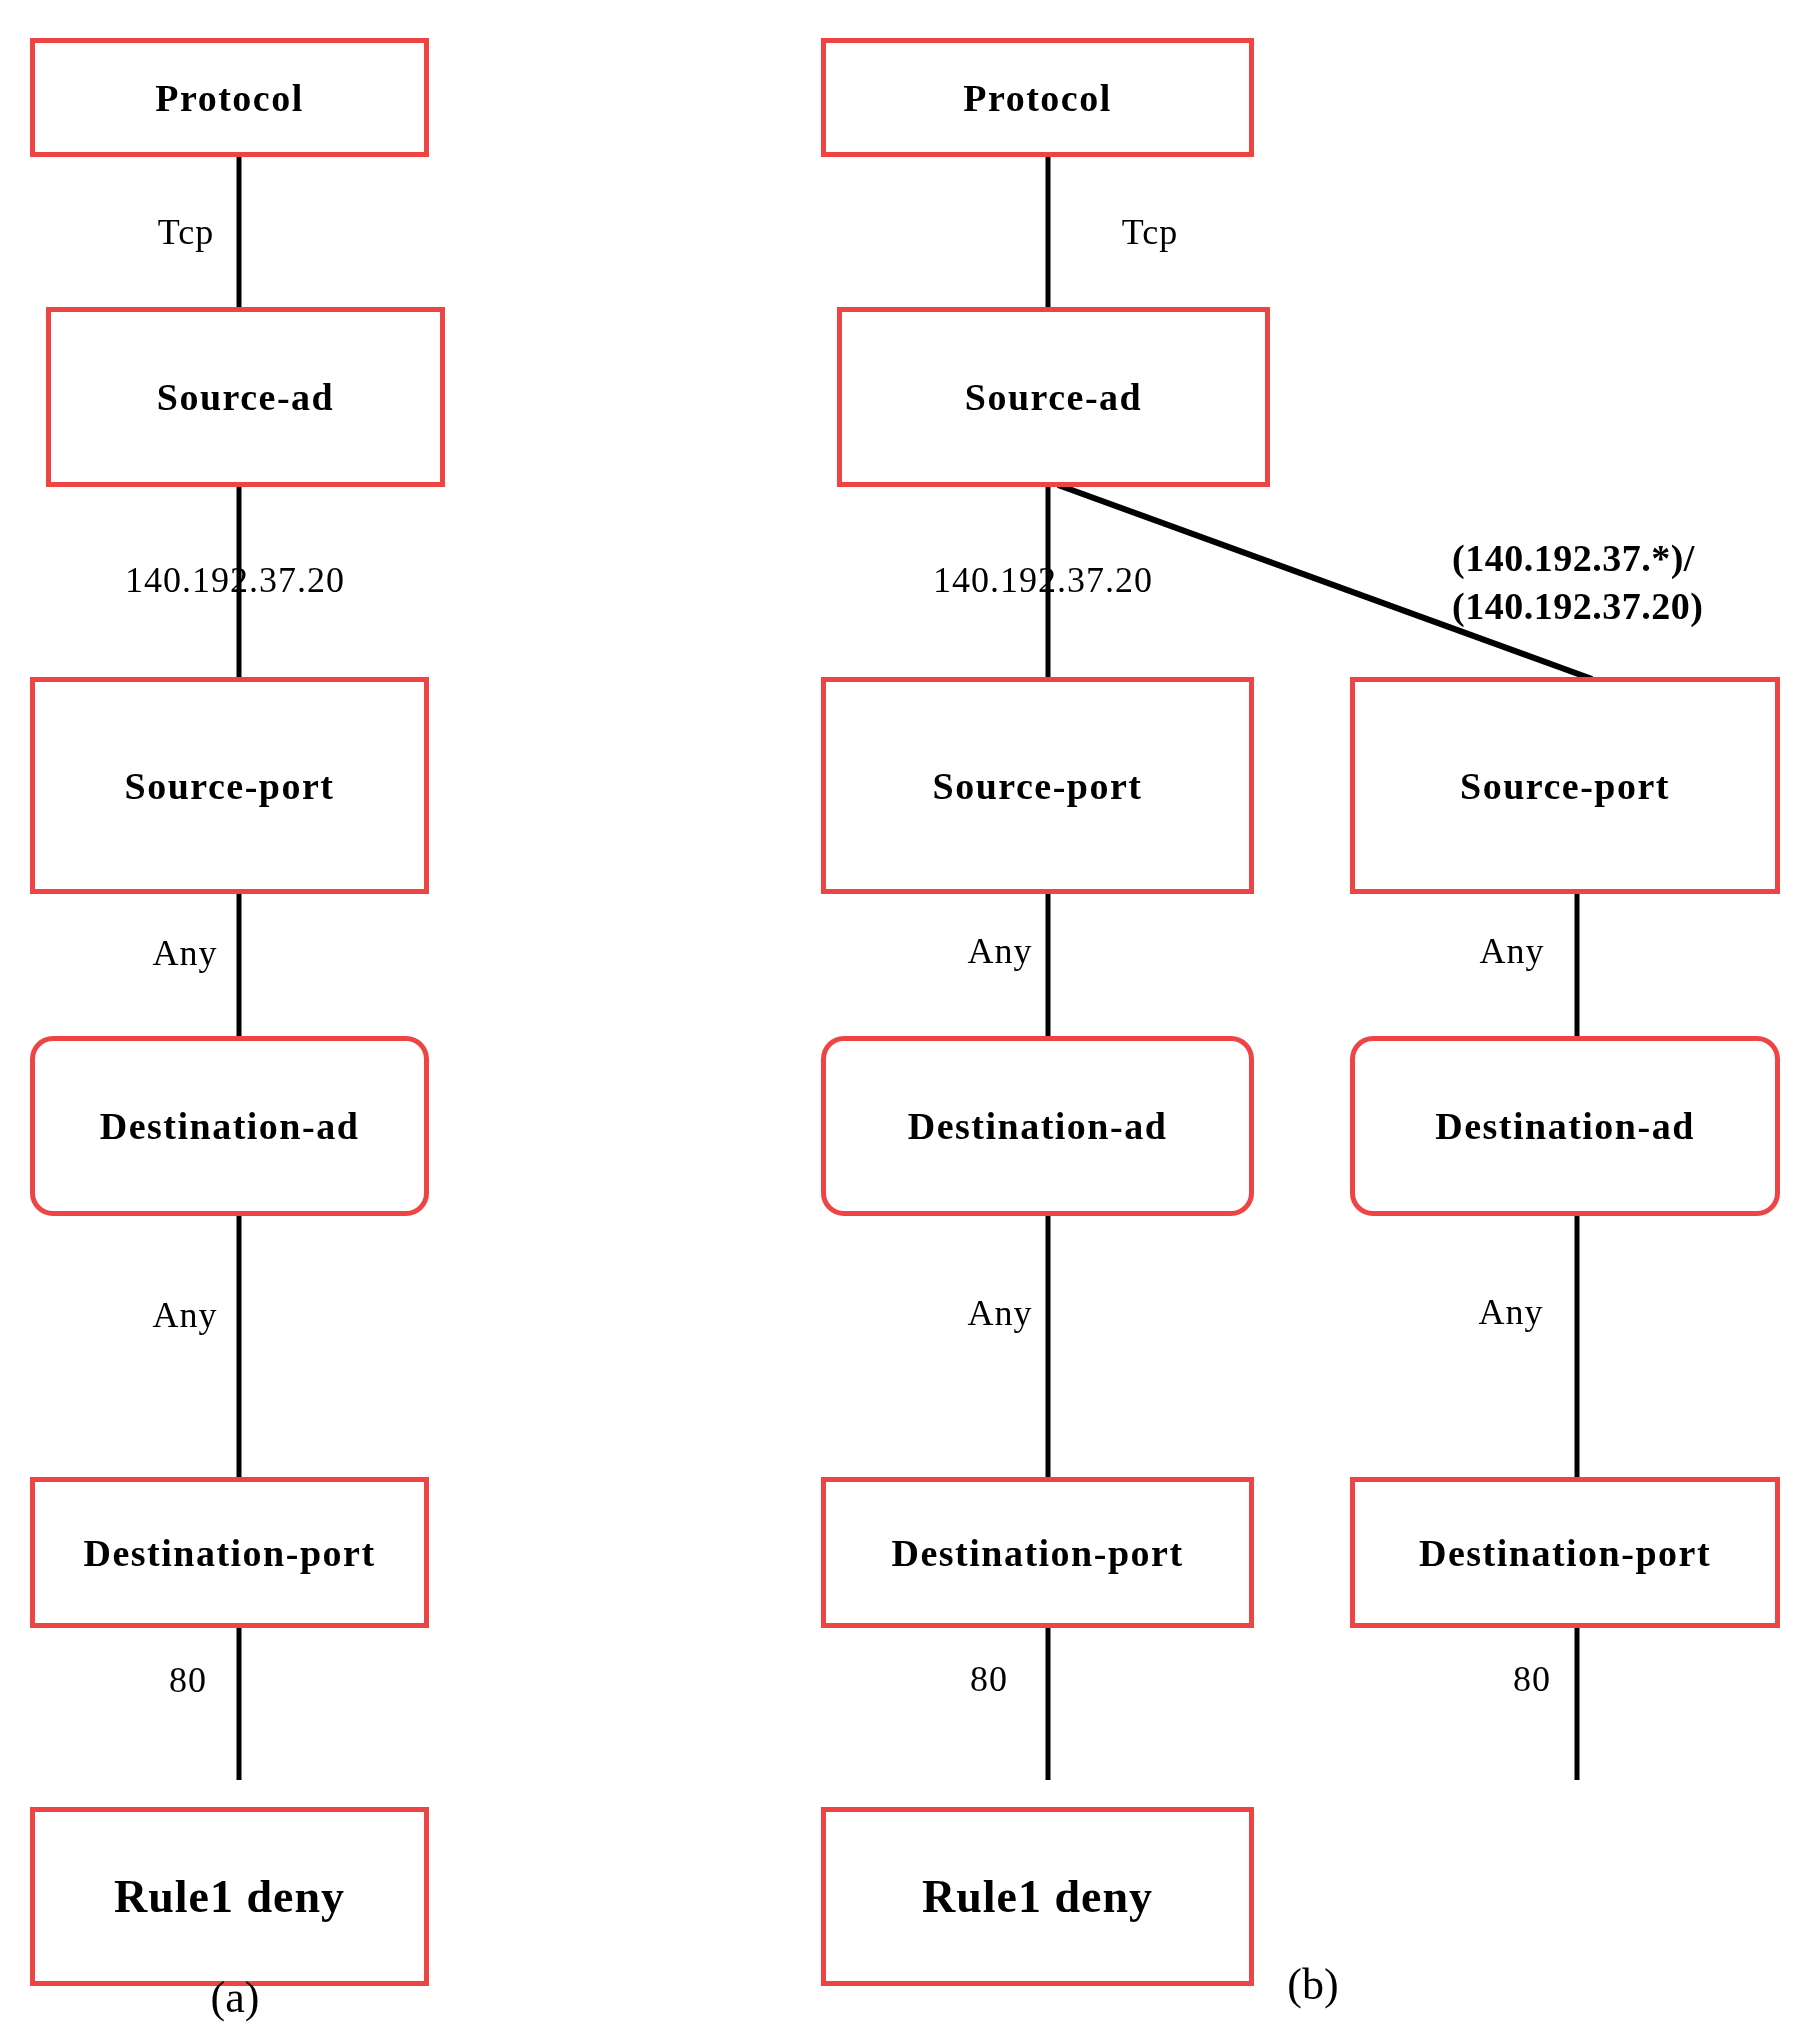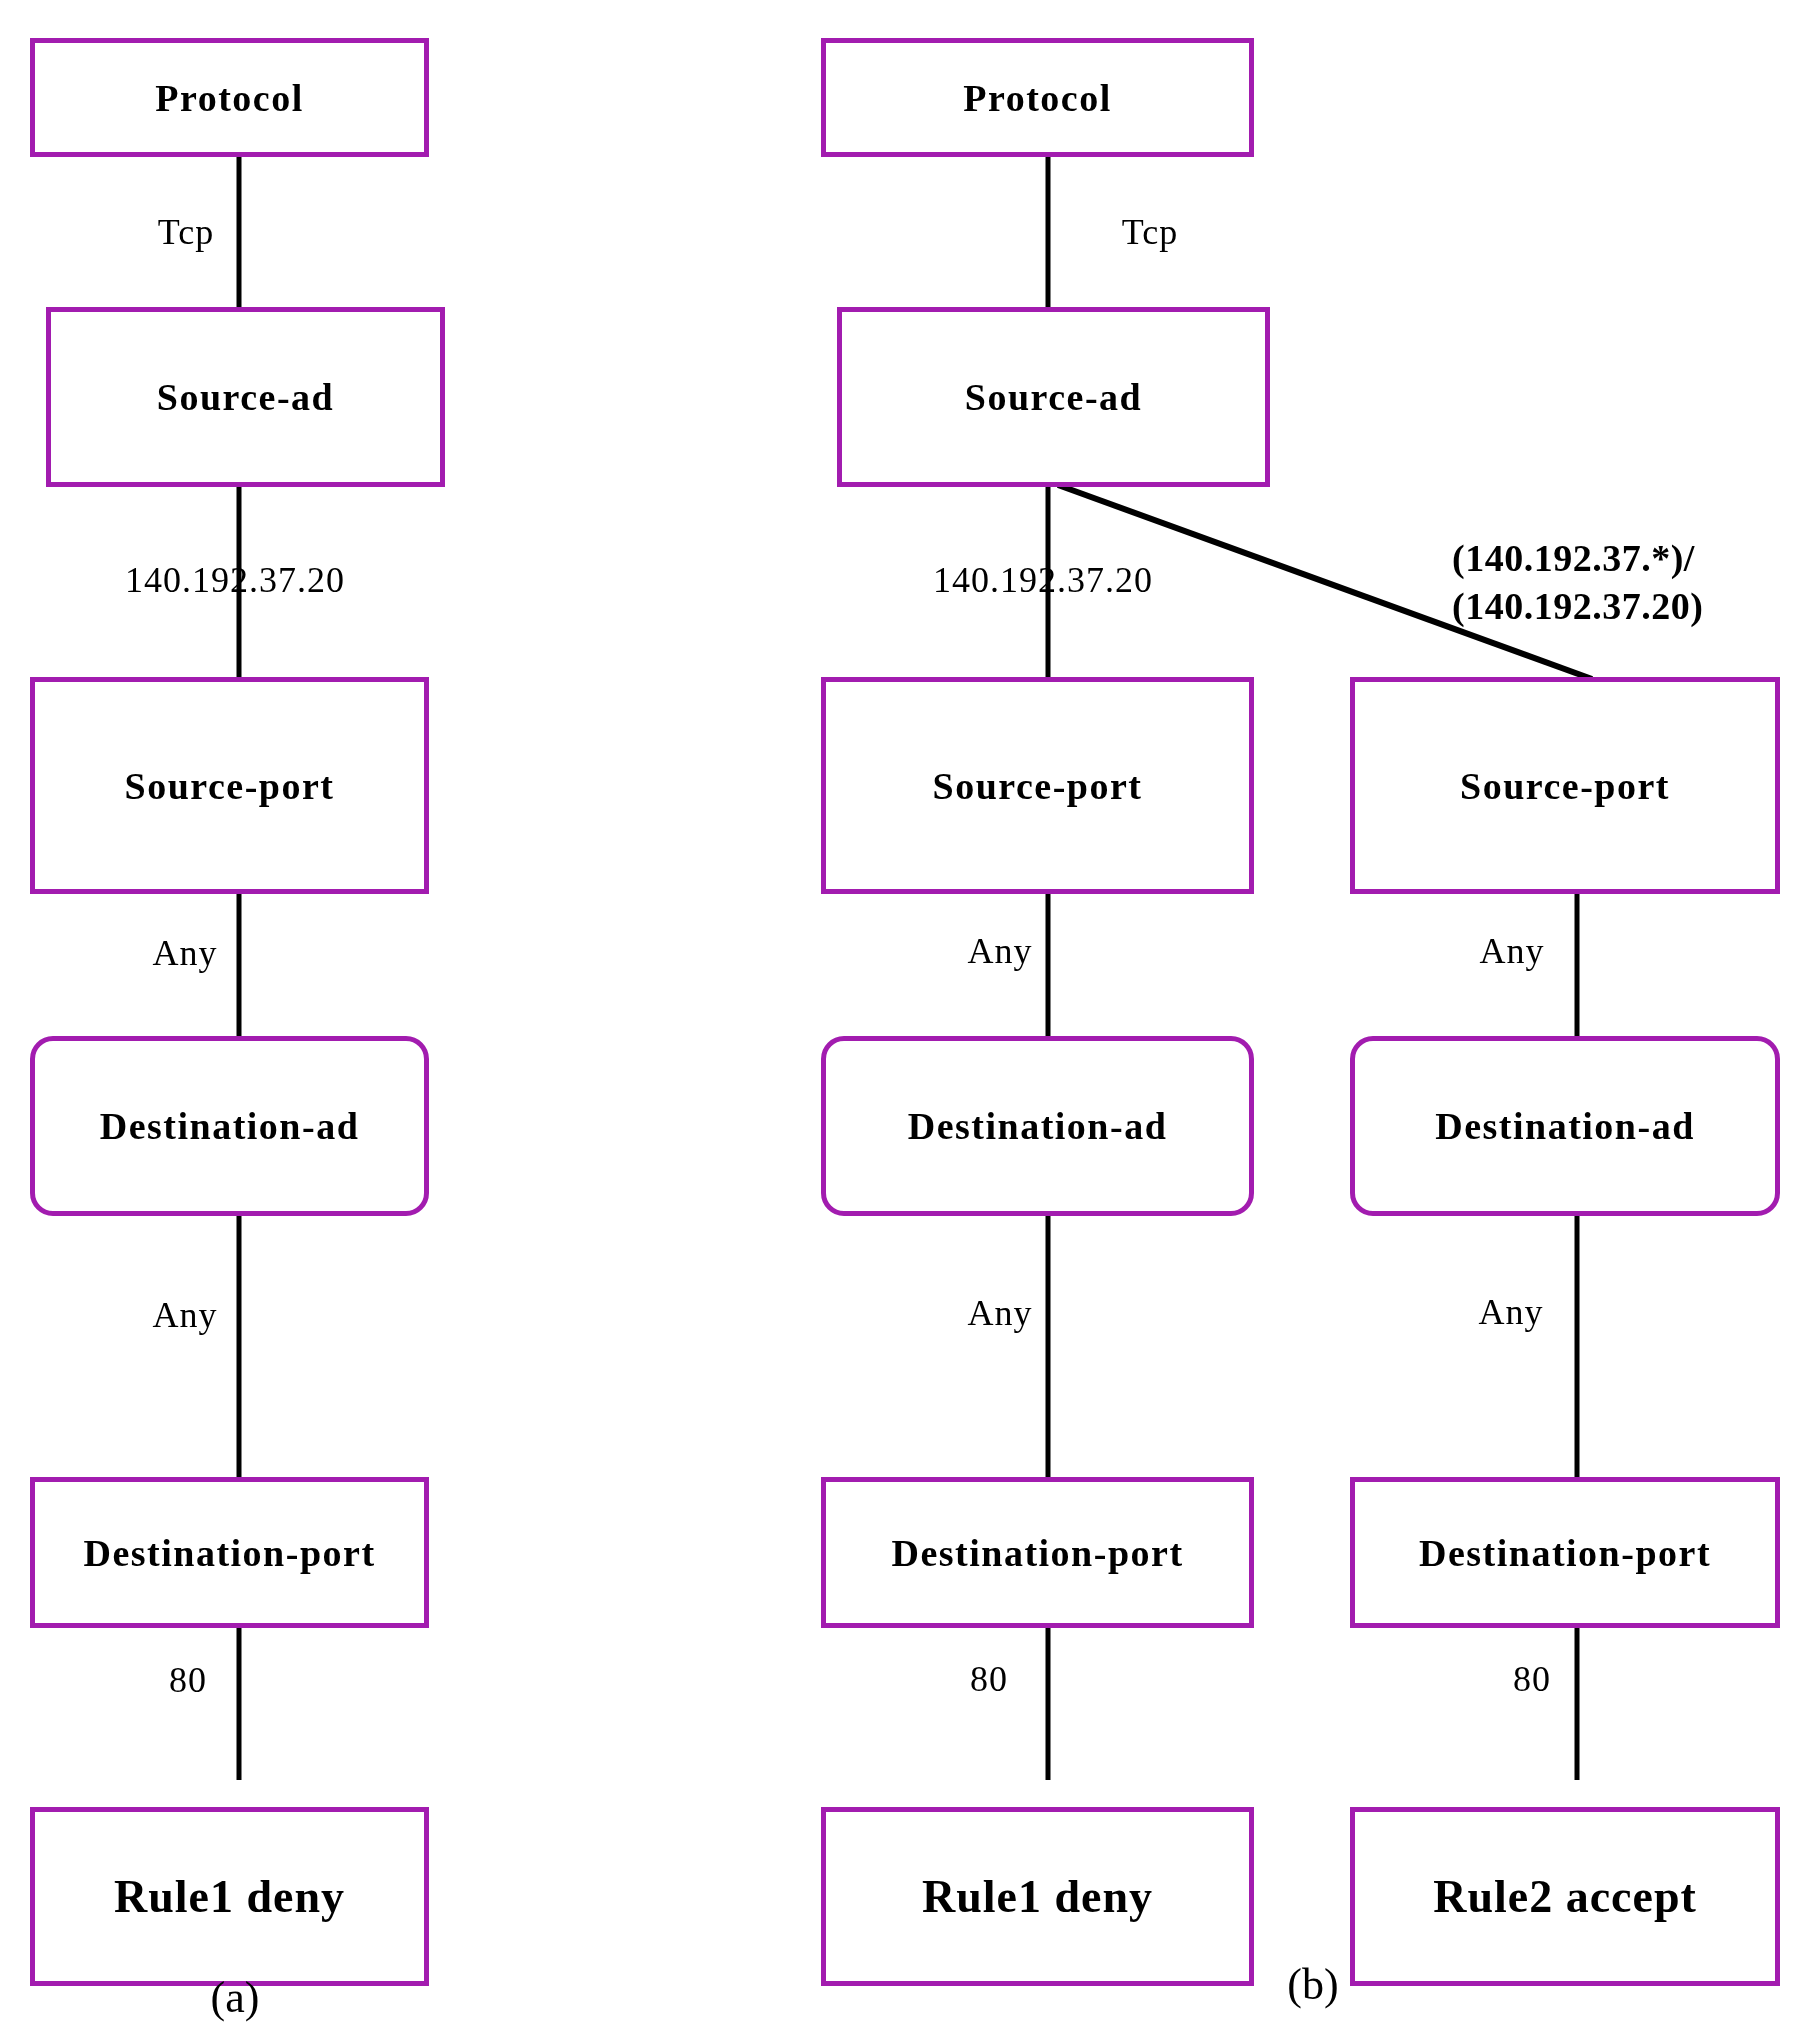--- a/index.html
+++ b/index.html
@@ -19,21 +19,21 @@
   #connector-layer {
     position: absolute;
     left: 0;
     top: 0;
     z-index: 1;
   }
   .node {
     position: absolute;
     box-sizing: border-box;
     background: #ffffff;
-    border: 5px solid #a21caf;
+    border: 5px solid #ef4444;
     display: flex;
     align-items: center;
     justify-content: center;
     z-index: 2;
   }
   .node-label {
     font-weight: bold;
     font-size: 38px;
     letter-spacing: 1.5px;
     white-space: nowrap;
@@ -169,17 +169,14 @@
   <div class="node col-c row-destination-ad">
     <span class="node-label">Destination-ad</span>
   </div>
   <div class="edge-label" style="left:1511px; top:1312px;">Any</div>
 
   <div class="node col-c row-destination-port">
     <span class="node-label">Destination-port</span>
   </div>
   <div class="edge-label" style="left:1532px; top:1679px;">80</div>
 
-  <div class="node rule-node col-c row-rule">
-    <span class="node-label">Rule2 accept</span>
-  </div>
 
 </div>
 
 </body></html>

